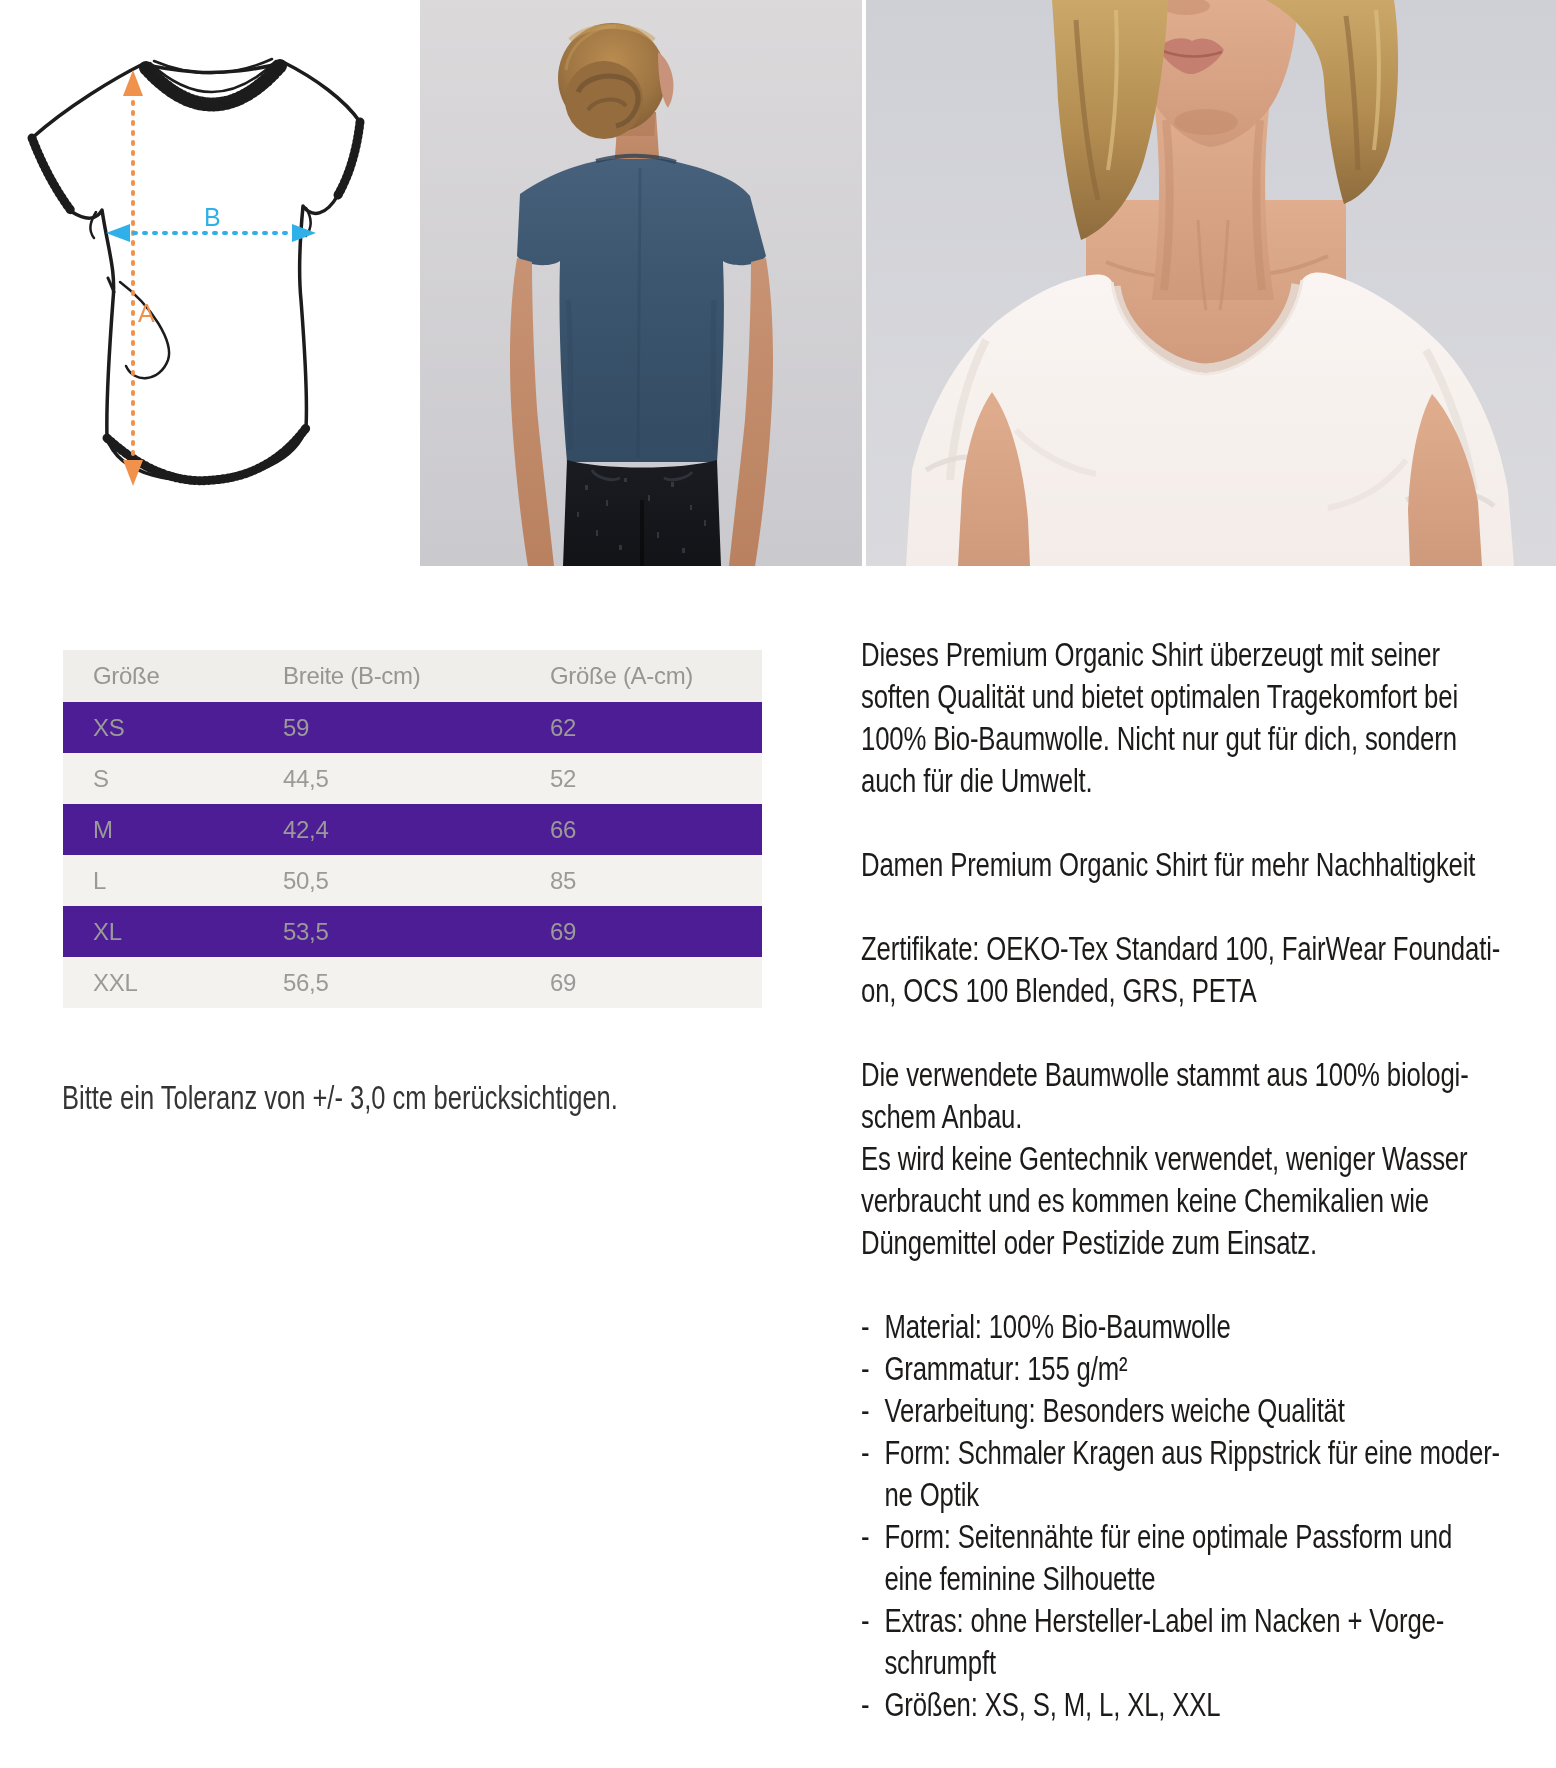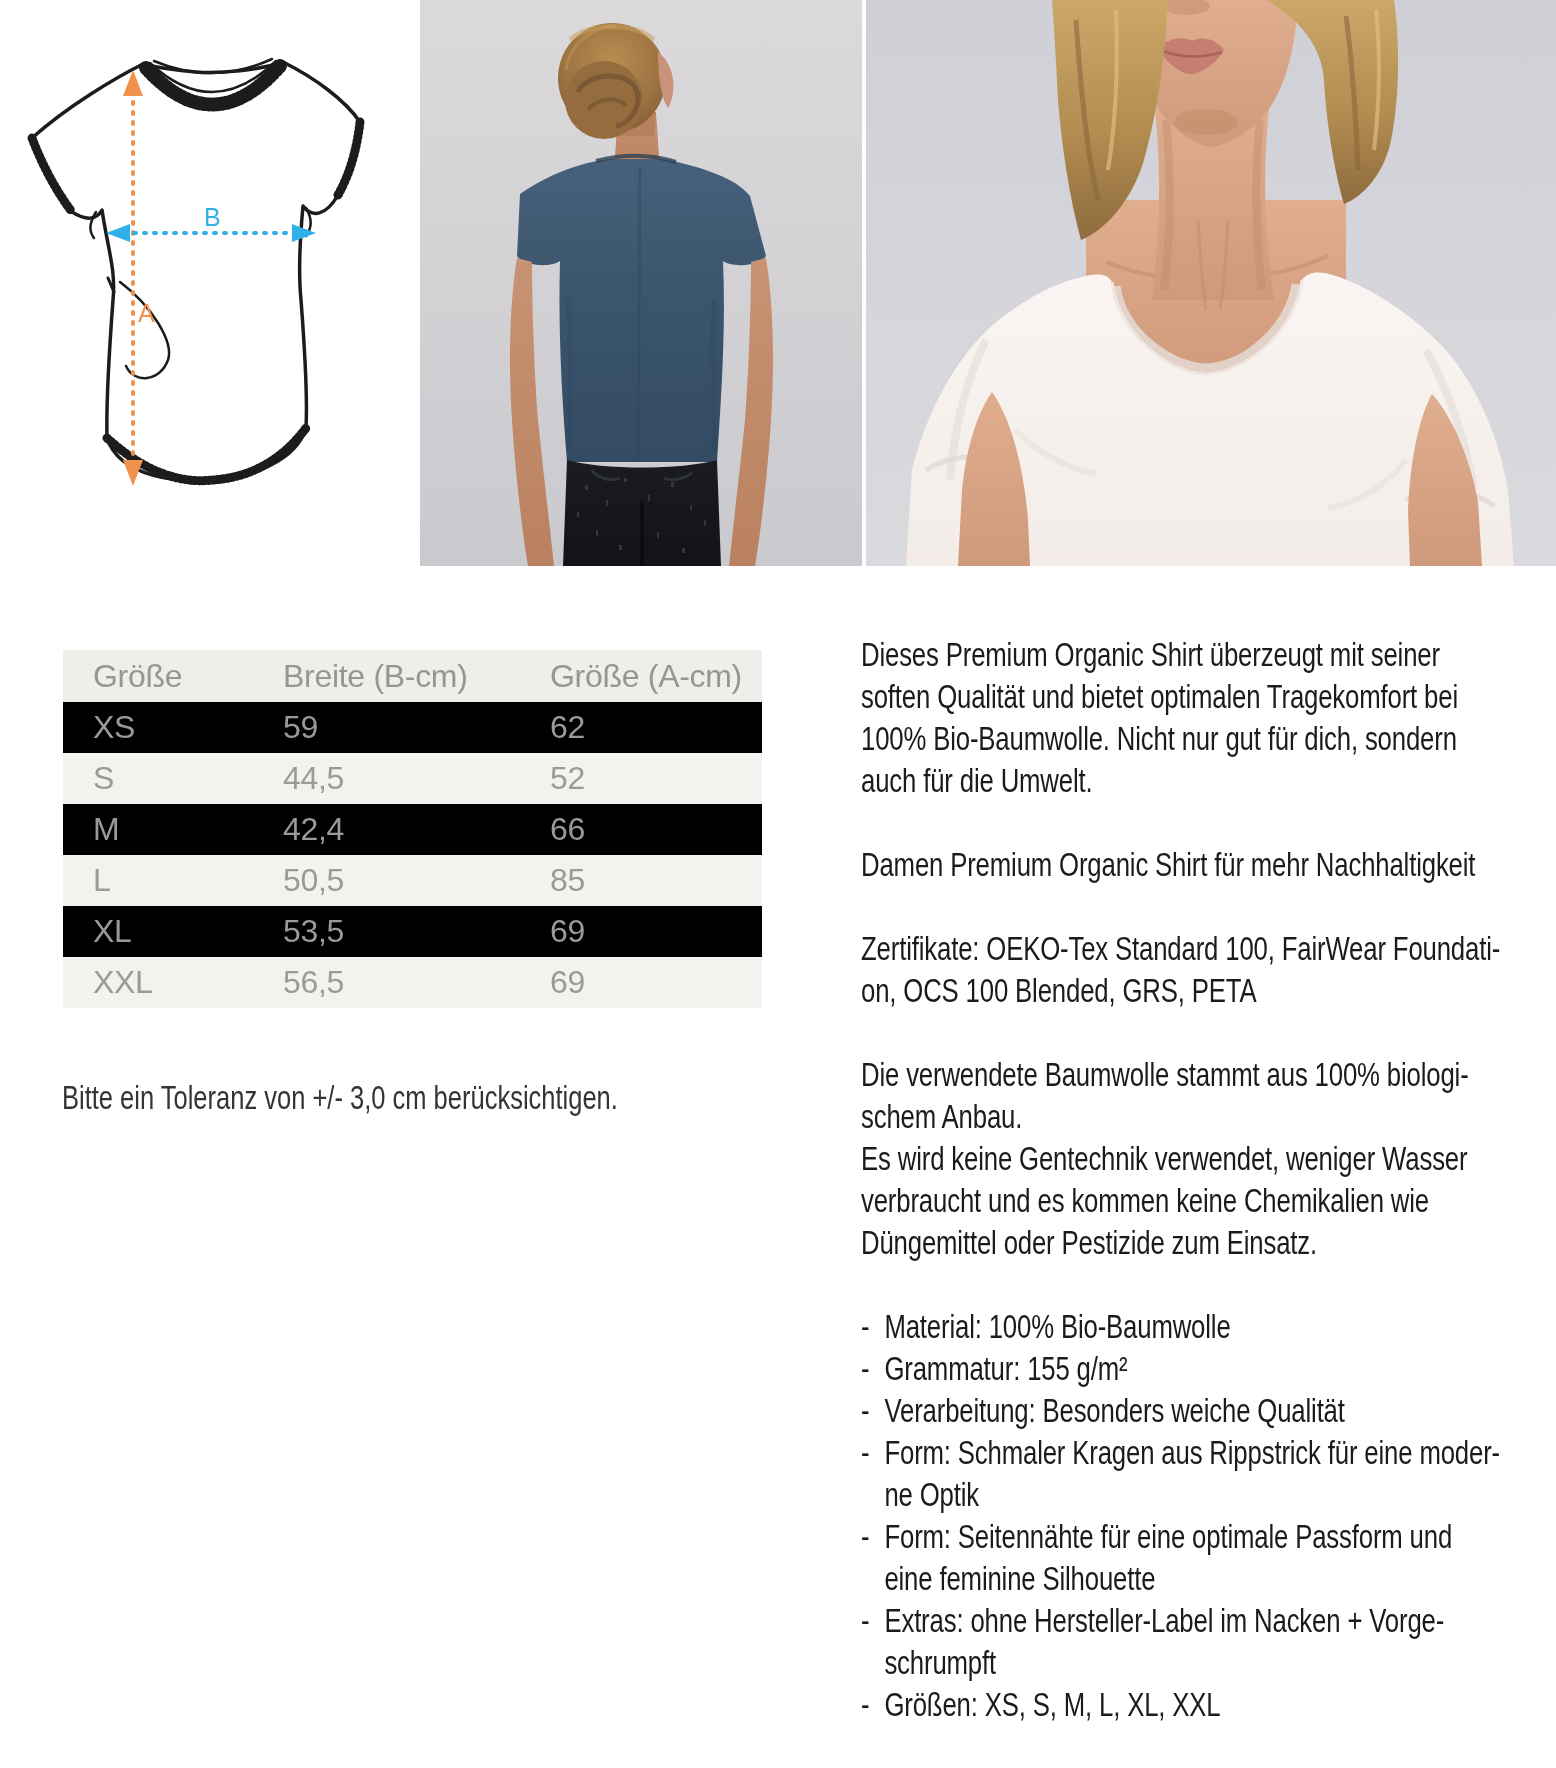--- a/index.html
+++ b/index.html
@@ -7,26 +7,26 @@
     position:relative;width:1556px;height:1768px;background:#ffffff;
     font-family:"Liberation Sans",sans-serif;overflow:hidden;
   }
   
   .diagram{position:absolute;left:0px;top:30px;width:380px;height:480px;}
   .photo-middle{position:absolute;left:420px;top:0;width:442px;height:566px;}
   .photo-right{position:absolute;left:866px;top:0;width:690px;height:566px;}
   
   .size-table{
     position:absolute;left:63px;top:650px;width:699px;
-    font-size:32px;color:#9b9a99;letter-spacing:-0.3px;
+    font-size:24px;color:#9b9a99;letter-spacing:-0.3px;
   }
   .trow{display:grid;grid-template-columns:190px 267px 212px;align-items:center;
         padding-left:30px;height:51px;}
   .trow.head{height:52px;background:#f0eeeb;color:#989694;}
-  .trow.odd{background:#000000;}
+  .trow.odd{background:#4c1d95;}
   .trow.even{background:#f4f2ef;}
   
   .tolerance{
     position:absolute;left:62px;top:1077px;font-size:34px;line-height:40px;
     color:#343434;white-space:nowrap;transform:scaleX(0.75);transform-origin:0 0;
   }
   
   .desc{
     position:absolute;left:861px;top:634px;width:900px;
     font-size:33px;color:#1d1b1a;letter-spacing:-0.2px;

